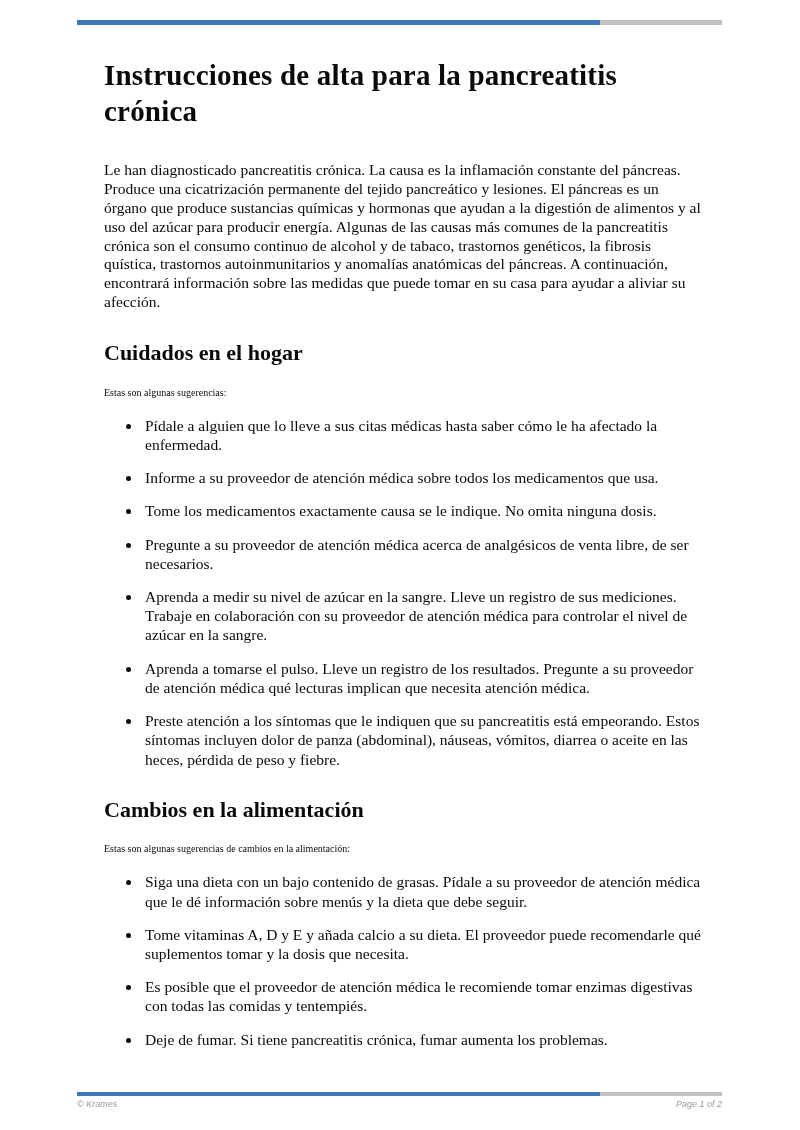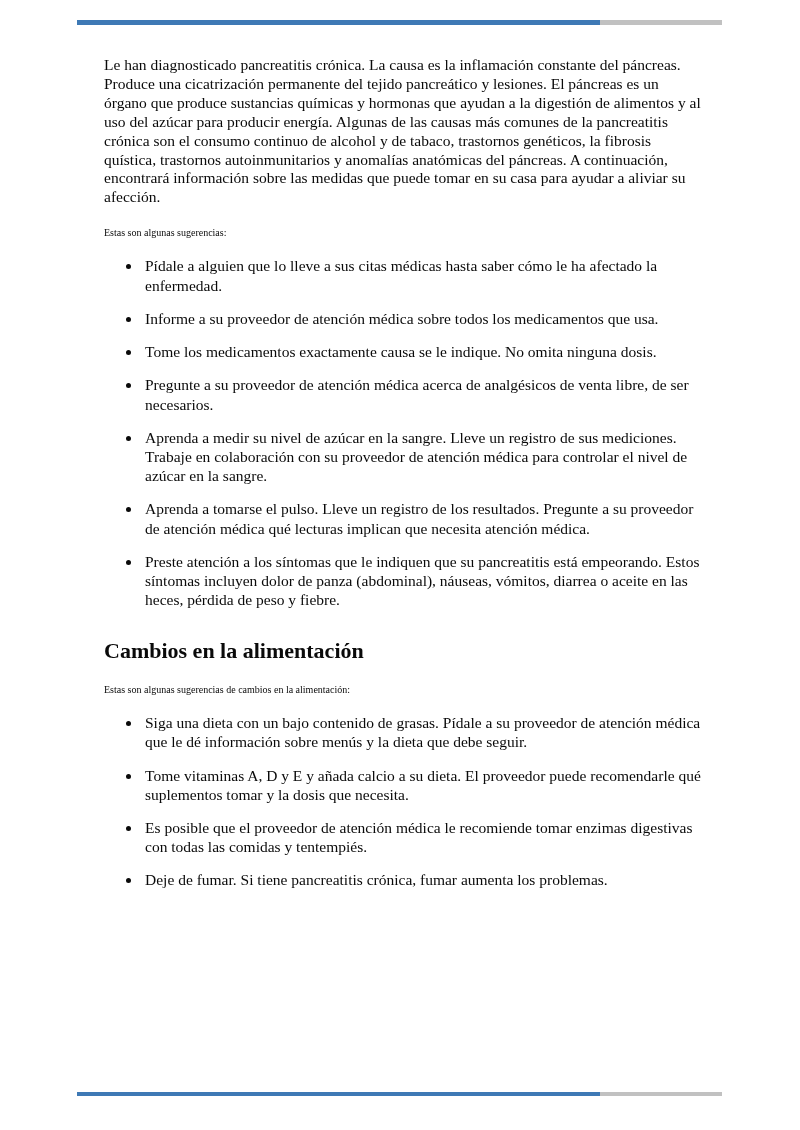--- a/index.html
+++ b/index.html
@@ -83,23 +83,25 @@
 
 <div class="page">
 
   <div class="rule rule-top">
     <div class="seg-blue"></div>
     <div class="seg-gray"></div>
   </div>
 
   <div class="content">
 
+    <h1 class="doc-title">Instrucciones de alta para la pancreatitis crónica</h1>
 
     <p class="intro">Le han diagnosticado pancreatitis crónica. La causa es la inflamación constante del páncreas. Produce una cicatrización permanente del tejido pancreático y lesiones. El páncreas es un órgano que produce sustancias químicas y hormonas que ayudan a la digestión de alimentos y al uso del azúcar para producir energía. Algunas de las causas más comunes de la pancreatitis crónica son el consumo continuo de alcohol y de tabaco, trastornos genéticos, la fibrosis quística, trastornos autoinmunitarios y anomalías anatómicas del páncreas. A continuación, encontrará información sobre las medidas que puede tomar en su casa para ayudar a aliviar su afección.</p>
 
+    <h2 class="section-heading">Cuidados en el hogar</h2>
     <p class="lead">Estas son algunas sugerencias:</p>
     <ul class="suggestions">
       <li>Pídale a alguien que lo lleve a sus citas médicas hasta saber cómo le ha afectado la enfermedad.</li>
       <li>Informe a su proveedor de atención médica sobre todos los medicamentos que usa.</li>
       <li>Tome los medicamentos exactamente causa se le indique. No omita ninguna dosis.</li>
       <li>Pregunte a su proveedor de atención médica acerca de analgésicos de venta libre, de ser necesarios.</li>
       <li>Aprenda a medir su nivel de azúcar en la sangre. Lleve un registro de sus mediciones. Trabaje en colaboración con su proveedor de atención médica para controlar el nivel de azúcar en la sangre.</li>
       <li>Aprenda a tomarse el pulso. Lleve un registro de los resultados. Pregunte a su proveedor de atención médica qué lecturas implican que necesita atención médica.</li>
       <li>Preste atención a los síntomas que le indiquen que su pancreatitis está empeorando. Estos síntomas incluyen dolor de panza (abdominal), náuseas, vómitos, diarrea o aceite en las heces, pérdida de peso y fiebre.</li>
     </ul>
@@ -113,14 +115,18 @@
       <li>Deje de fumar. Si tiene pancreatitis crónica, fumar aumenta los problemas.</li>
     </ul>
 
   </div>
 
   <div class="rule rule-bottom">
     <div class="seg-blue"></div>
     <div class="seg-gray"></div>
   </div>
 
+  <div class="footer-row">
+    <span>© Krames</span>
+    <span>Page 1 of 2</span>
+  </div>
 
 </div>
 
 </body></html>

